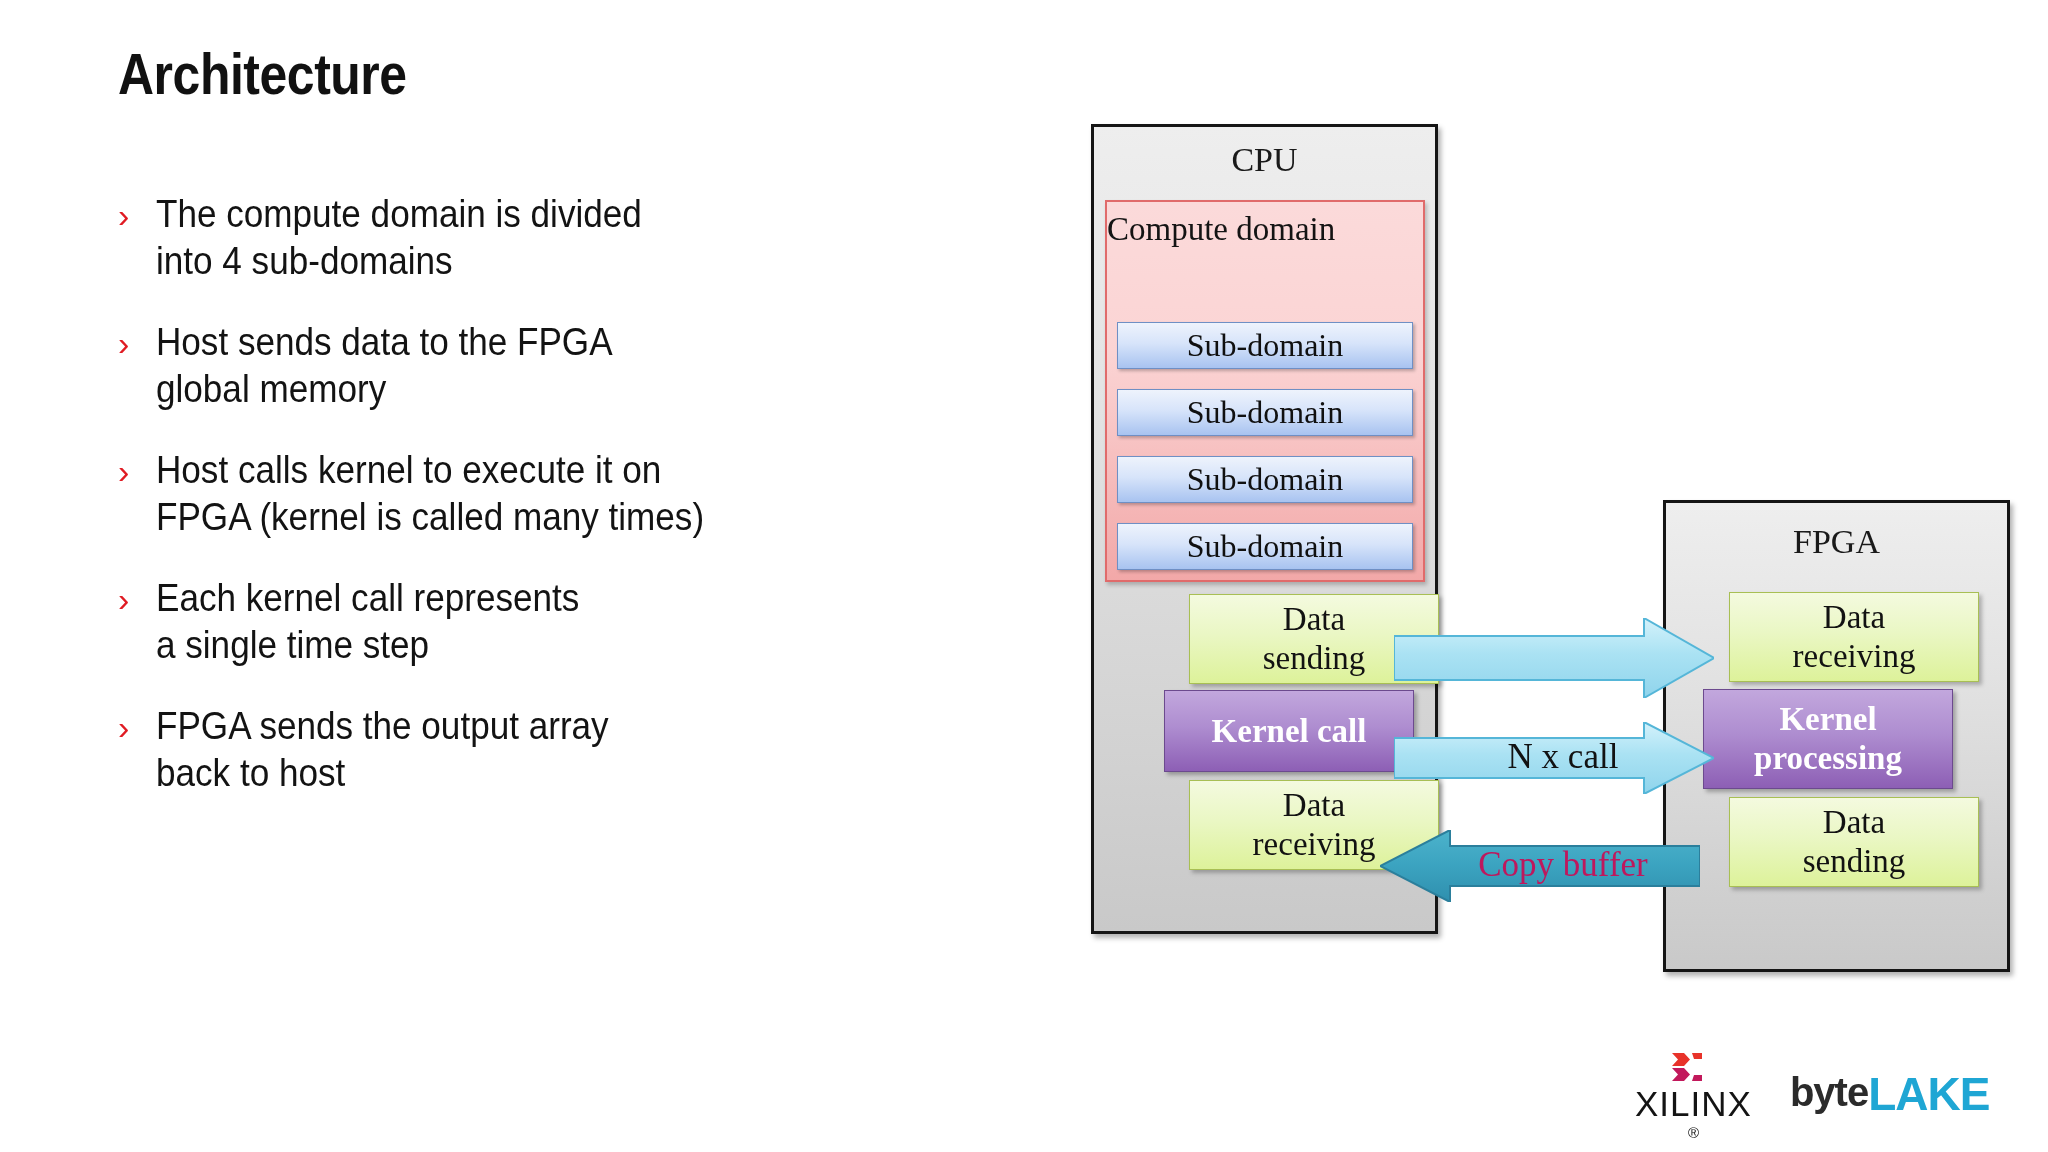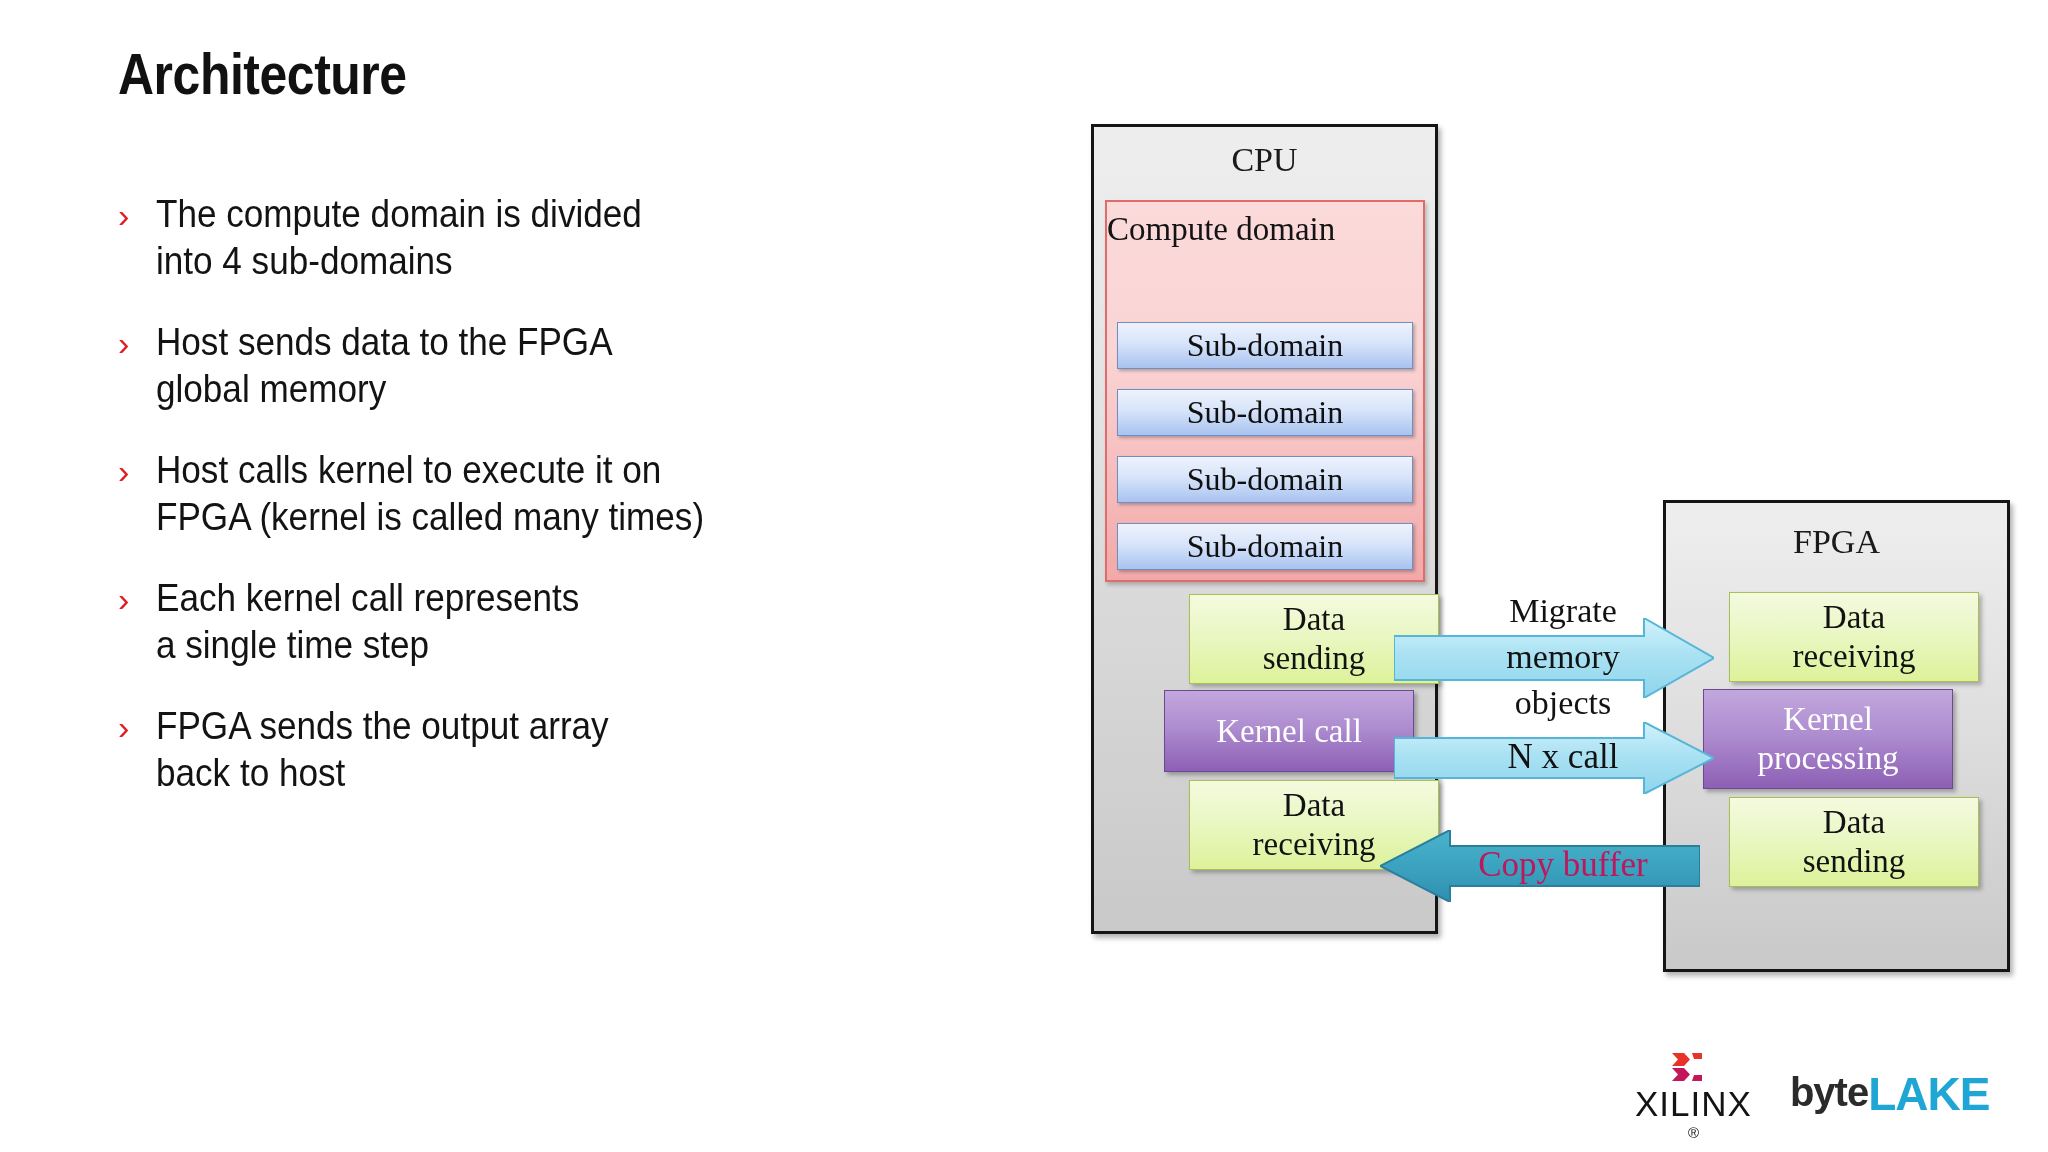--- a/index.html
+++ b/index.html
@@ -155,20 +155,21 @@
     box-shadow: 3px 3px 4px rgba(0,0,0,0.28);
     display: flex;
     align-items: center;
     justify-content: center;
     text-align: center;
     font-family: "Liberation Serif", serif;
     font-size: 33px;
     line-height: 39px;
     color: #ffffff;
     white-space: pre-line;
+    font-weight: bold;
   }
 
   
   .arrow-svg { position: absolute; }
 
   .arrow-label {
     position: absolute;
     text-align: center;
     font-family: "Liberation Serif", serif;
     color: #121212;
@@ -296,23 +297,20 @@
   <svg class="arrow-svg" style="left:1394px; top:618px;" width="320" height="80" viewBox="0 0 320 80">
     <defs>
       <linearGradient id="lgA" x1="0" y1="0" x2="0" y2="1">
         <stop offset="0%" stop-color="#d4f2fb"></stop>
         <stop offset="45%" stop-color="#aae2f3"></stop>
         <stop offset="100%" stop-color="#8fd4ec"></stop>
       </linearGradient>
     </defs>
     <polygon points="0,18 250,18 250,0 320,40 250,80 250,62 0,62" fill="url(#lgA)" stroke="#55b6d8" stroke-width="2"></polygon>
   </svg>
-  <div class="arrow-label" style="left:1448px; top:588px; width:230px; font-size:34px; line-height:46px;">Migrate
-memory
-objects</div>
 
   <svg class="arrow-svg" style="left:1394px; top:722px;" width="320" height="72" viewBox="0 0 320 72">
     <defs>
       <linearGradient id="lgB" x1="0" y1="0" x2="0" y2="1">
         <stop offset="0%" stop-color="#d4f2fb"></stop>
         <stop offset="45%" stop-color="#aae2f3"></stop>
         <stop offset="100%" stop-color="#8fd4ec"></stop>
       </linearGradient>
     </defs>
     <polygon points="0,16 250,16 250,0 320,36 250,72 250,56 0,56" fill="url(#lgB)" stroke="#55b6d8" stroke-width="2"></polygon>

